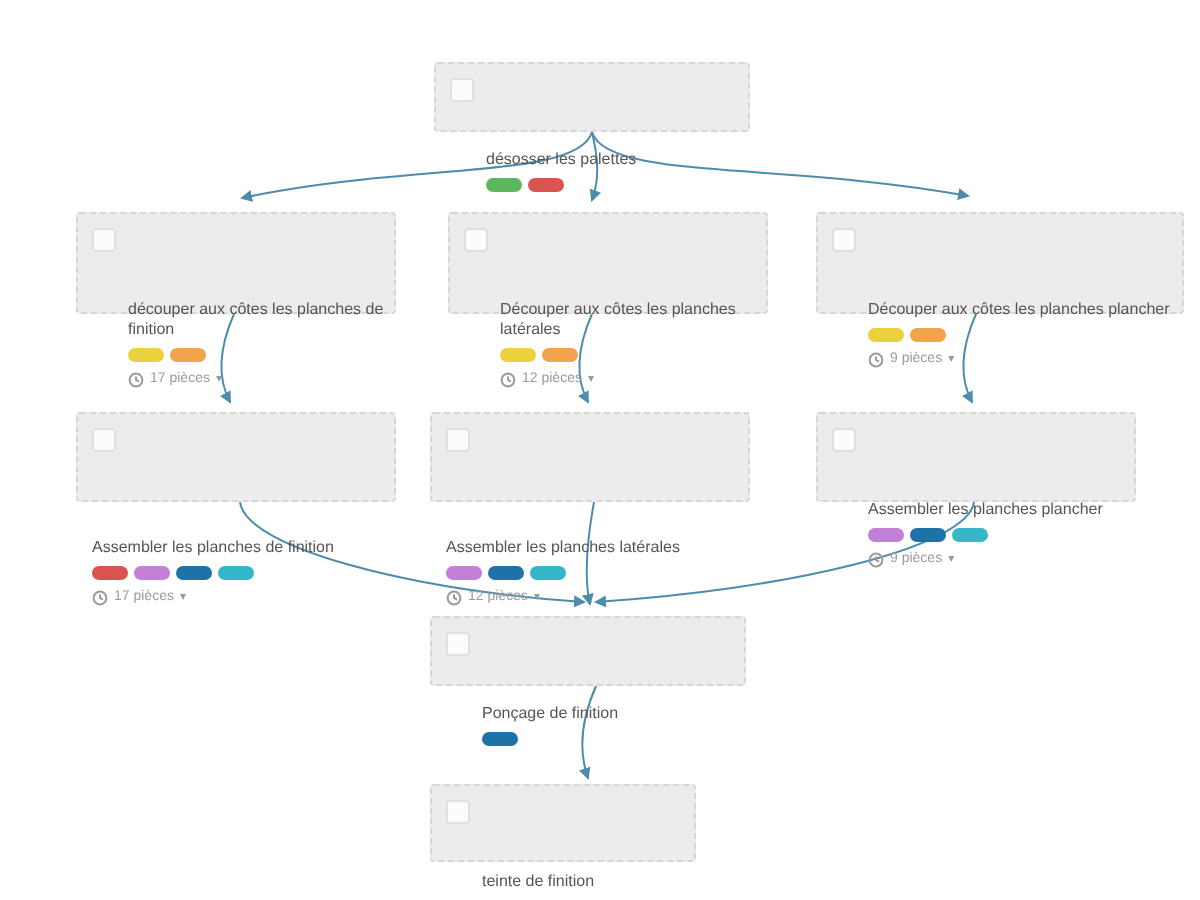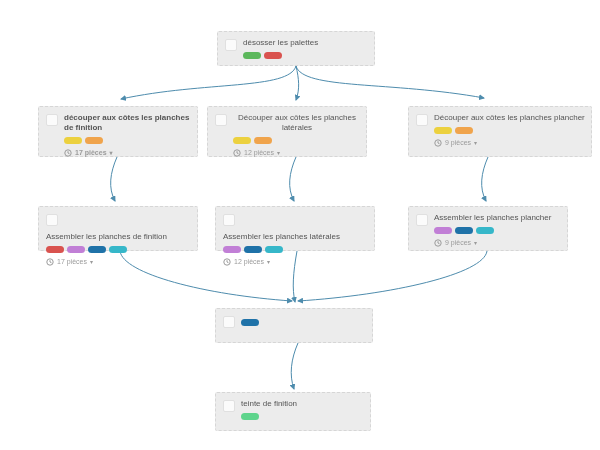--- a/index.html
+++ b/index.html
@@ -43,20 +43,21 @@
     background: var(--checkbox-bg, #fbfbfb);
     border: 1px solid var(--checkbox-border, #e0e0e0);
     border-radius: 2px;
     margin-top: 1px;
   }
   .node-body { flex: 1; min-width: 0; }
   .node-title {
     font-size: 8px;
     line-height: 10px;
     color: var(--title-text, #555555);
+    margin-top: 37px;
   }
   .tags { display: flex; gap: 3px; margin-top: 4px; }
   .tag { width: 18px; height: 7px; border-radius: 4px; }
   .meta {
     display: flex;
     align-items: center;
     gap: 3px;
     margin-top: 5px;
     font-size: 7px;
     line-height: 8px;
@@ -98,40 +99,40 @@
     <span class="checkbox"></span>
     <div class="node-body">
       <div class="node-title">désosser les palettes</div>
       <div class="tags">
           <span class="tag" style="background: rgb(92, 184, 92);"></span>
           <span class="tag" style="background: rgb(217, 83, 79);"></span>
         </div>
     </div>
   </div>
 
-  <div class="node" style="left:38px; top:106px; width:160px; height:51px;font-weight:bold;">
+  <div class="node" style="left:38px; top:106px; width:160px; height:51px;">
     <span class="checkbox"></span>
     <div class="node-body">
       <div class="node-title">découper aux côtes les planches de finition</div>
       <div class="tags">
           <span class="tag" style="background: rgb(236, 209, 63);"></span>
           <span class="tag" style="background: rgb(240, 164, 76);"></span>
         </div>
       <div class="meta">
         <svg class="clock-svg" viewBox="0 0 8 8">
           <circle cx="4" cy="4" r="3.2"></circle>
             <path d="M4,2.2 L4,4 L5.5,4.8"></path>
         </svg>
         <span>17 pièces</span>
         <span class="caret">▾</span>
       </div>
     </div>
   </div>
 
-  <div class="node" style="left:207px; top:106px; width:160px; height:51px;text-align:center;">
+  <div class="node" style="left:224px; top:106px; width:160px; height:51px;">
     <span class="checkbox"></span>
     <div class="node-body">
       <div class="node-title">Découper aux côtes les planches latérales</div>
       <div class="tags">
           <span class="tag" style="background: rgb(236, 209, 63);"></span>
           <span class="tag" style="background: rgb(240, 164, 76);"></span>
         </div>
       <div class="meta">
         <svg class="clock-svg" viewBox="0 0 8 8">
           <circle cx="4" cy="4" r="3.2"></circle>
@@ -219,27 +220,28 @@
         </svg>
         <span>9 pièces</span>
         <span class="caret">▾</span>
       </div>
     </div>
   </div>
 
   <div class="node" style="left:215px; top:308px; width:158px; height:35px;">
     <span class="checkbox"></span>
     <div class="node-body">
-      <div class="tags">
-          <span class="tag" style="background: rgb(31, 114, 168);"></span>
-        </div>
-    </div>
-  </div>
-
-  <div class="node" style="left:215px; top:392px; width:156px; height:39px;">
+      <div class="node-title">Ponçage de finition</div>
+      <div class="tags">
+          <span class="tag" style="background: rgb(31, 114, 168);"></span>
+        </div>
+    </div>
+  </div>
+
+  <div class="node" style="left:215px; top:392px; width:133px; height:39px;">
     <span class="checkbox"></span>
     <div class="node-body">
       <div class="node-title">teinte de finition</div>
       <div class="tags">
           <span class="tag" style="background: rgb(94, 212, 140);"></span>
         </div>
     </div>
   </div>
 
 </div>

